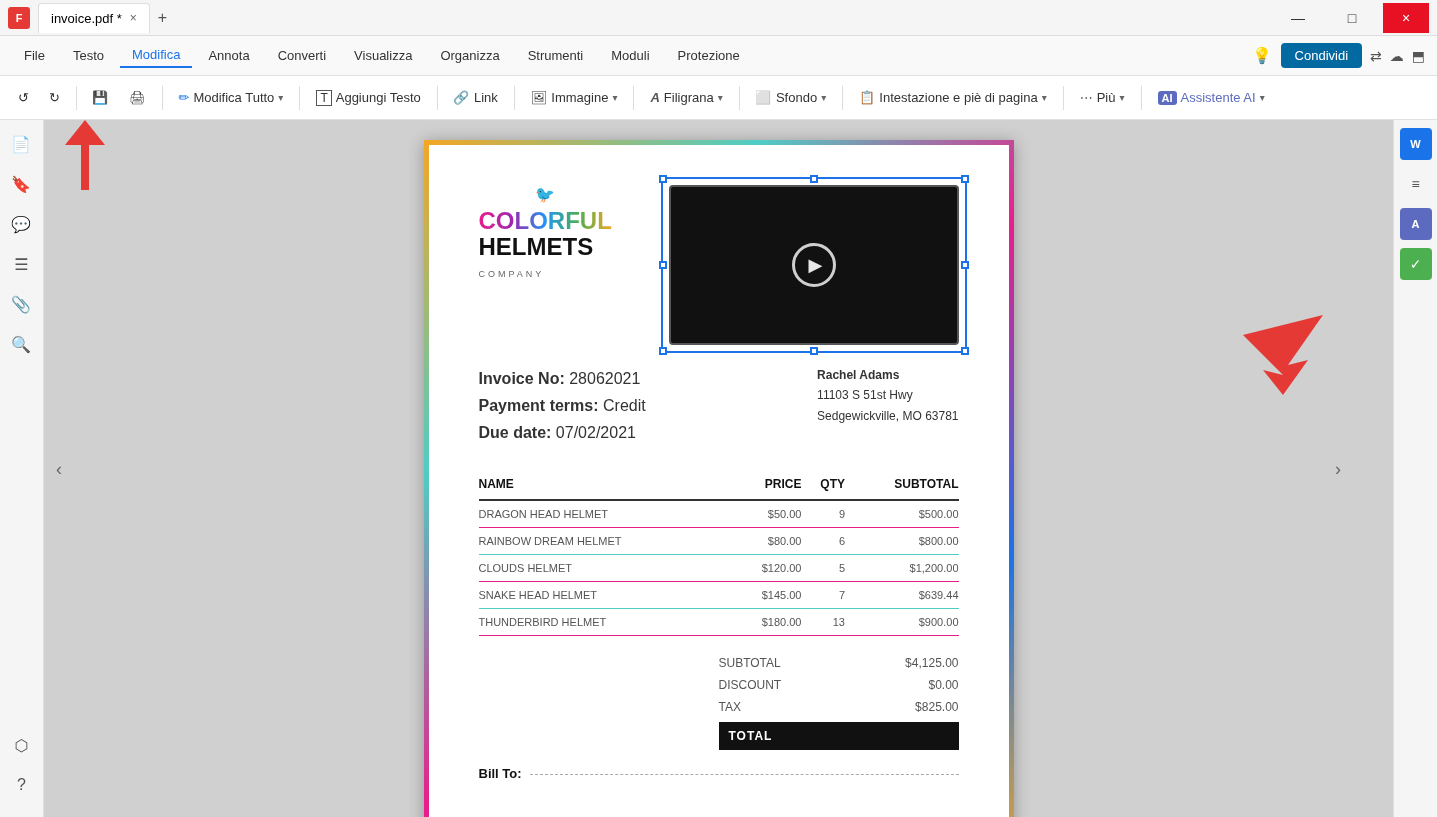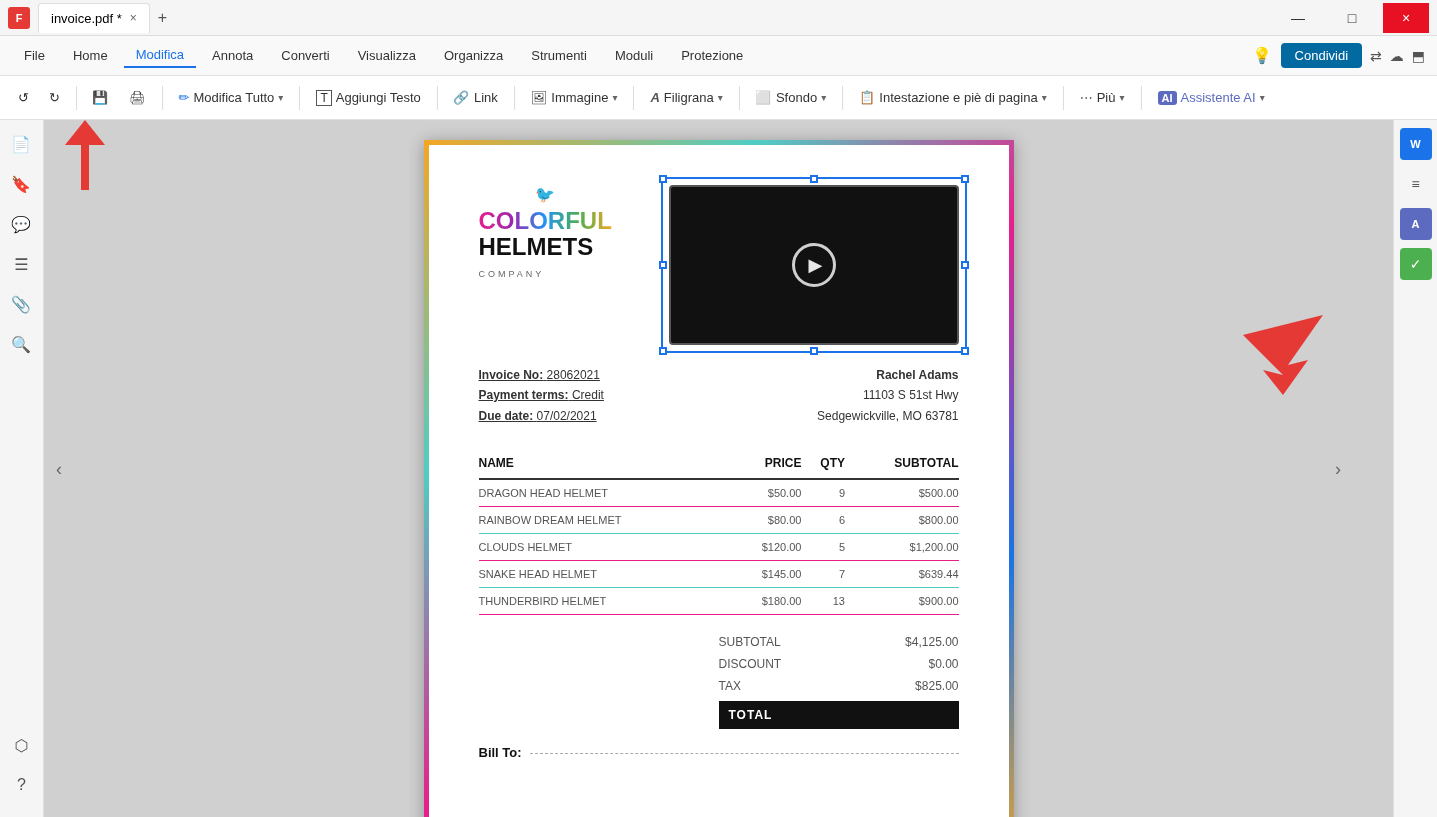--- a/index.html
+++ b/index.html
@@ -62,23 +62,23 @@
     .handle.ml { top: 50%; left: -4px; transform: translateY(-50%); }
     .handle.mr { top: 50%; right: -4px; transform: translateY(-50%); }
     .handle.bl { bottom: -4px; left: -4px; }
     .handle.bc { bottom: -4px; left: 50%; transform: translateX(-50%); }
     .handle.br { bottom: -4px; right: -4px; }
     .play-btn { width: 44px; height: 44px; border-radius: 50%; border: 3px solid rgba(255,255,255,0.8); display: flex; align-items: center; justify-content: center; color: rgba(255,255,255,0.9); font-size: 18px; padding-left: 4px; }
 
     
     .invoice-title { font-size: 42px; font-weight: 900; color: #111; margin: 20px 0 12px; }
     .invoice-meta { display: flex; justify-content: space-between; margin-bottom: 24px; }
-    .invoice-info { font-size: 12px; color: #333; line-height: 1.7; text-decoration: underline; }
+    .invoice-info { font-size: 16px; color: #333; line-height: 1.7; }
     .invoice-info strong { font-weight: 700; }
-    .customer-info { font-size: 12px; color: #333; line-height: 1.7; text-align: right; }
+    .customer-info { font-size: 12px; color: #333; line-height: 1.7; }
     .customer-name { font-weight: 700; }
 
     
     .invoice-table { width: 100%; border-collapse: collapse; margin-bottom: 16px; }
     .invoice-table th { text-align: left; font-size: 12px; font-weight: 700; color: #111; padding: 6px 0 8px; border-bottom: 2px solid #333; }
     .invoice-table th.right { text-align: right; }
     .invoice-table td { font-size: 11px; color: #555; padding: 7px 0; border-bottom: 1px solid #e0e0e0; }
     .invoice-table td.right { text-align: right; }
     .invoice-table tr:nth-child(odd) td { border-bottom-color: #e91e8c; }
     .invoice-table tr:nth-child(even) td { border-bottom-color: #4ecdc4; }
@@ -107,21 +107,21 @@
   <button class="new-tab">+</button>
   <div class="title-bar-controls">
     <button class="win-btn">—</button>
     <button class="win-btn">□</button>
     <button class="win-btn">×</button>
   </div>
 </div>
 
 <div class="menu-bar">
   <span class="menu-item">File</span>
-  <span class="menu-item">Home</span>
+  <span class="menu-item">Testo</span>
   <span class="menu-item active">Modifica</span>
   <span class="menu-item">Annota</span>
   <span class="menu-item">Converti</span>
   <span class="menu-item">Visualizza</span>
   <span class="menu-item">Organizza</span>
   <span class="menu-item">Strumenti</span>
   <span class="menu-item">Moduli</span>
   <span class="menu-item">Protezione</span>
   <div class="menu-right">
     <span style="font-size:16px; cursor:pointer; color:#555">💡</span>

